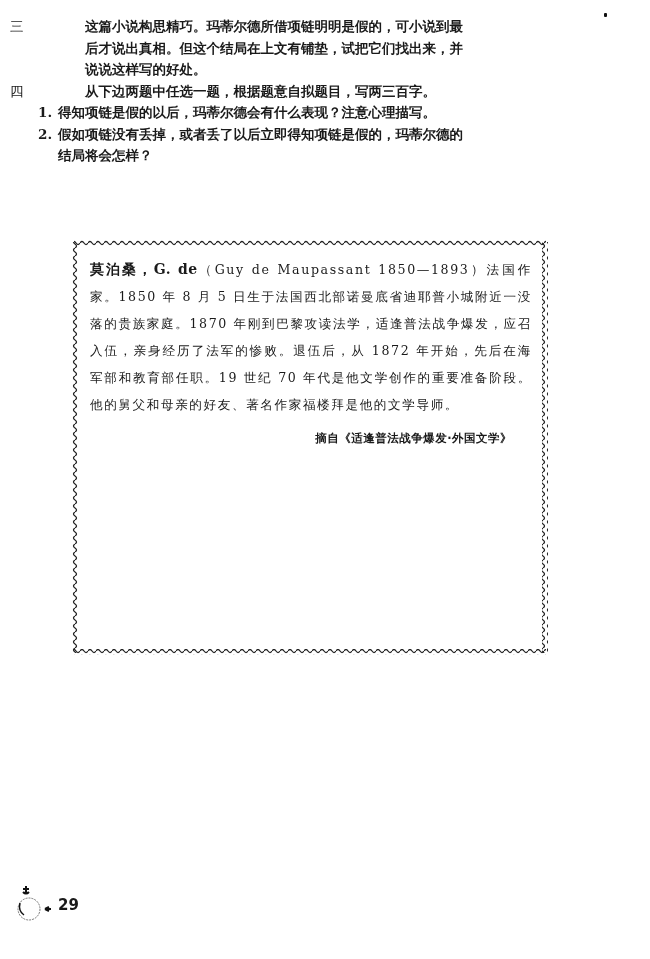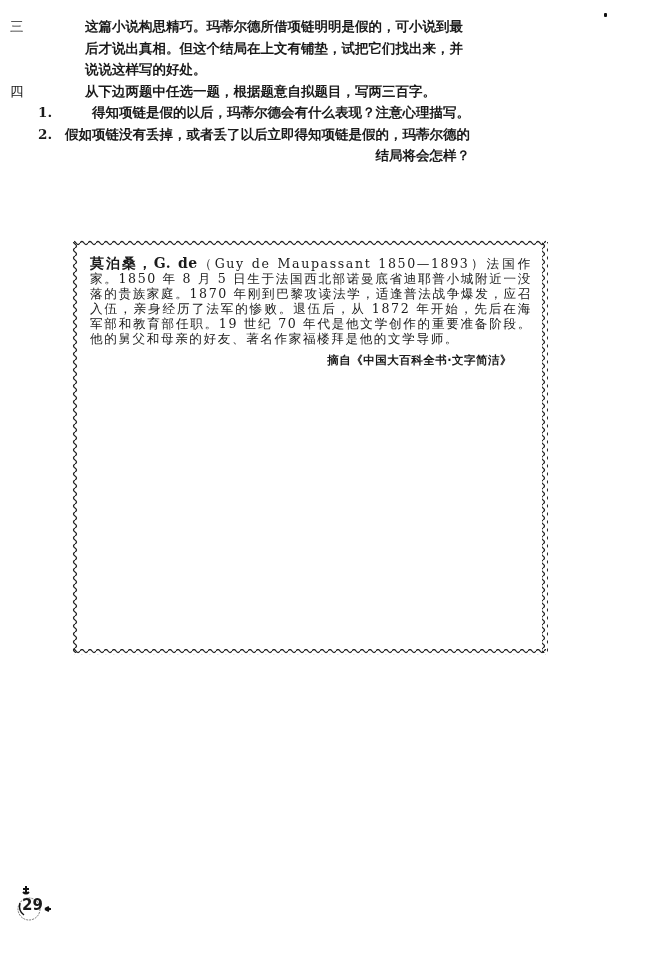--- a/index.html
+++ b/index.html
@@ -8,35 +8,35 @@
       font-family: "DejaVu Serif", "Liberation Serif", serif; color: #1a1a1a;
     }
     .speck { position: absolute; left: 604px; top: 13px; width: 3px; height: 4px; background: #111; border-radius: 1px; }
     .exercises { position: absolute; left: 10px; top: 16px; width: 460px; font-size: 13.5px; line-height: 21.5px; }
     .ex-item { display: flex; }
     .ex-num { width: 28px; flex: none; }
     .ex-body { flex: 1; font-weight: bold; margin-left: 47px; }
     .sub-list { margin-left: 28px; font-weight: bold; }
     .sub-item { display: flex; }
     .sub-num { width: 20px; flex: none; }
-    .sub-body { flex: 1; text-align: right; }
+    .sub-body { flex: 1; }
 
     .bio-box {
       position: absolute; left: 72px; top: 240px; width: 476px; height: 415px;
       box-sizing: border-box;
     }
     .border-svg { position: absolute; left: 0; top: 0; }
-    .bio-inner { position: absolute; left: 18px; top: 16px; width: 442px; font-size: 12.6px; line-height: 15px; letter-spacing: 1.6px; text-align: justify; }
+    .bio-inner { position: absolute; left: 18px; top: 16px; width: 442px; font-size: 12.6px; line-height: 27px; letter-spacing: 1.6px; text-align: justify; }
     .bio-inner p { margin: 0; }
     .indent { text-indent: 2em; }
     .headword { font-weight: bold; font-size: 14px; letter-spacing: 0.5px; }
     .source { text-align: right; font-weight: bold; font-size: 11.5px; letter-spacing: 0.5px; margin-top: 7px; padding-right: 20px; font-family: "DejaVu Sans", sans-serif; }
 
     .page-num { position: absolute; left: 14px; top: 883px; width: 40px; height: 44px; }
-    .page-num .num { position: absolute; left: 8px; top: 13px; font-size: 15px; font-weight: bold; font-family: "DejaVu Sans", sans-serif; }
+    .page-num .num { position: absolute; left: 8px; top: 13px; font-size: 15px; font-weight: bold; font-family: "DejaVu Sans", sans-serif; padding-left: 36px; }
   </style>
 </head>
 <body>
 
 <div class="speck"></div>
 
 <div class="exercises">
   <div class="ex-item">
     <span class="ex-num">三</span>
     <span class="ex-body">这篇小说构思精巧。玛蒂尔德所借项链明明是假的，可小说到最后才说出真相。但这个结局在上文有铺垫，试把它们找出来，并说说这样写的好处。</span>
@@ -67,21 +67,21 @@
         <path d="M3 0 Q0 2 3 4 T3 8" fill="none" stroke="#222" stroke-width="1.3"></path>
       </pattern>
     </defs>
     <rect x="2" y="0" width="472" height="6" fill="url(#ropeH)"></rect>
     <rect x="2" y="409" width="472" height="6" fill="url(#ropeH)"></rect>
     <rect x="0" y="2" width="6" height="411" fill="url(#ropeV)"></rect>
     <rect x="470" y="2" width="6" height="411" fill="url(#ropeV)"></rect>
   </svg>
   <div class="bio-inner">
     <p><span class="headword">莫泊桑，G. de</span><span>（Guy de Maupassant 1850—1893）法国作家。1850 年 8 月 5 日生于法国西北部诺曼底省迪耶普小城附近一没落的贵族家庭。1870 年刚到巴黎攻读法学，适逢普法战争爆发，应召入伍，亲身经历了法军的惨败。退伍后，从 1872 年开始，先后在海军部和教育部任职。19 世纪 70 年代是他文学创作的重要准备阶段。他的舅父和母亲的好友、著名作家福楼拜是他的文学导师。</span></p>
-    <div class="source">摘自《中国大百科全书·文字简洁》</div>
+    <div class="source">摘自《适逢普法战争爆发·外国文学》</div>
   </div>
 </div>
 
 <div class="page-num">
   <svg width="44" height="44" viewBox="0 0 44 44" style="position:absolute;left:0;top:0">
     <circle cx="15" cy="26" r="11" fill="none" stroke="#555" stroke-width="0.8" stroke-dasharray="2 1"></circle>
     <path d="M9 6 h6 M12 3 v7 M9 9 q3 3 6 0" stroke="#111" stroke-width="2" fill="none"></path>
     <path d="M31 26 l4 -2 m-4 2 l4 2 m-4 -2 h6" stroke="#111" stroke-width="2" fill="none"></path>
     <path d="M6 20 q-2 8 4 12" stroke="#111" stroke-width="1.5" fill="none"></path>
   </svg>

